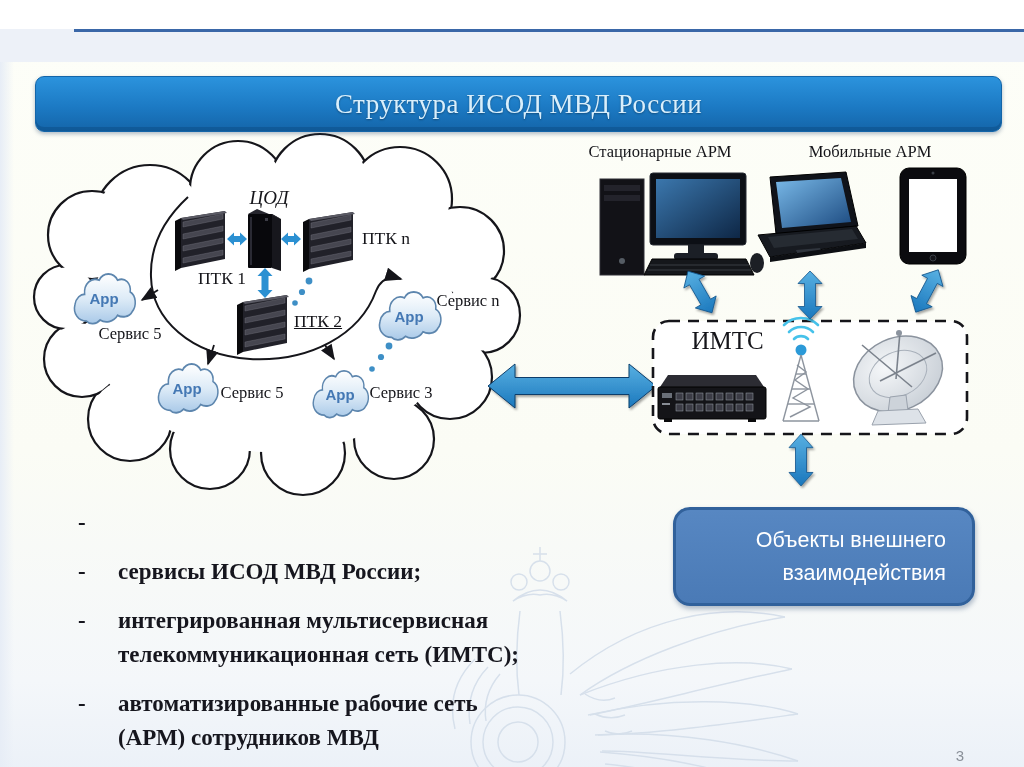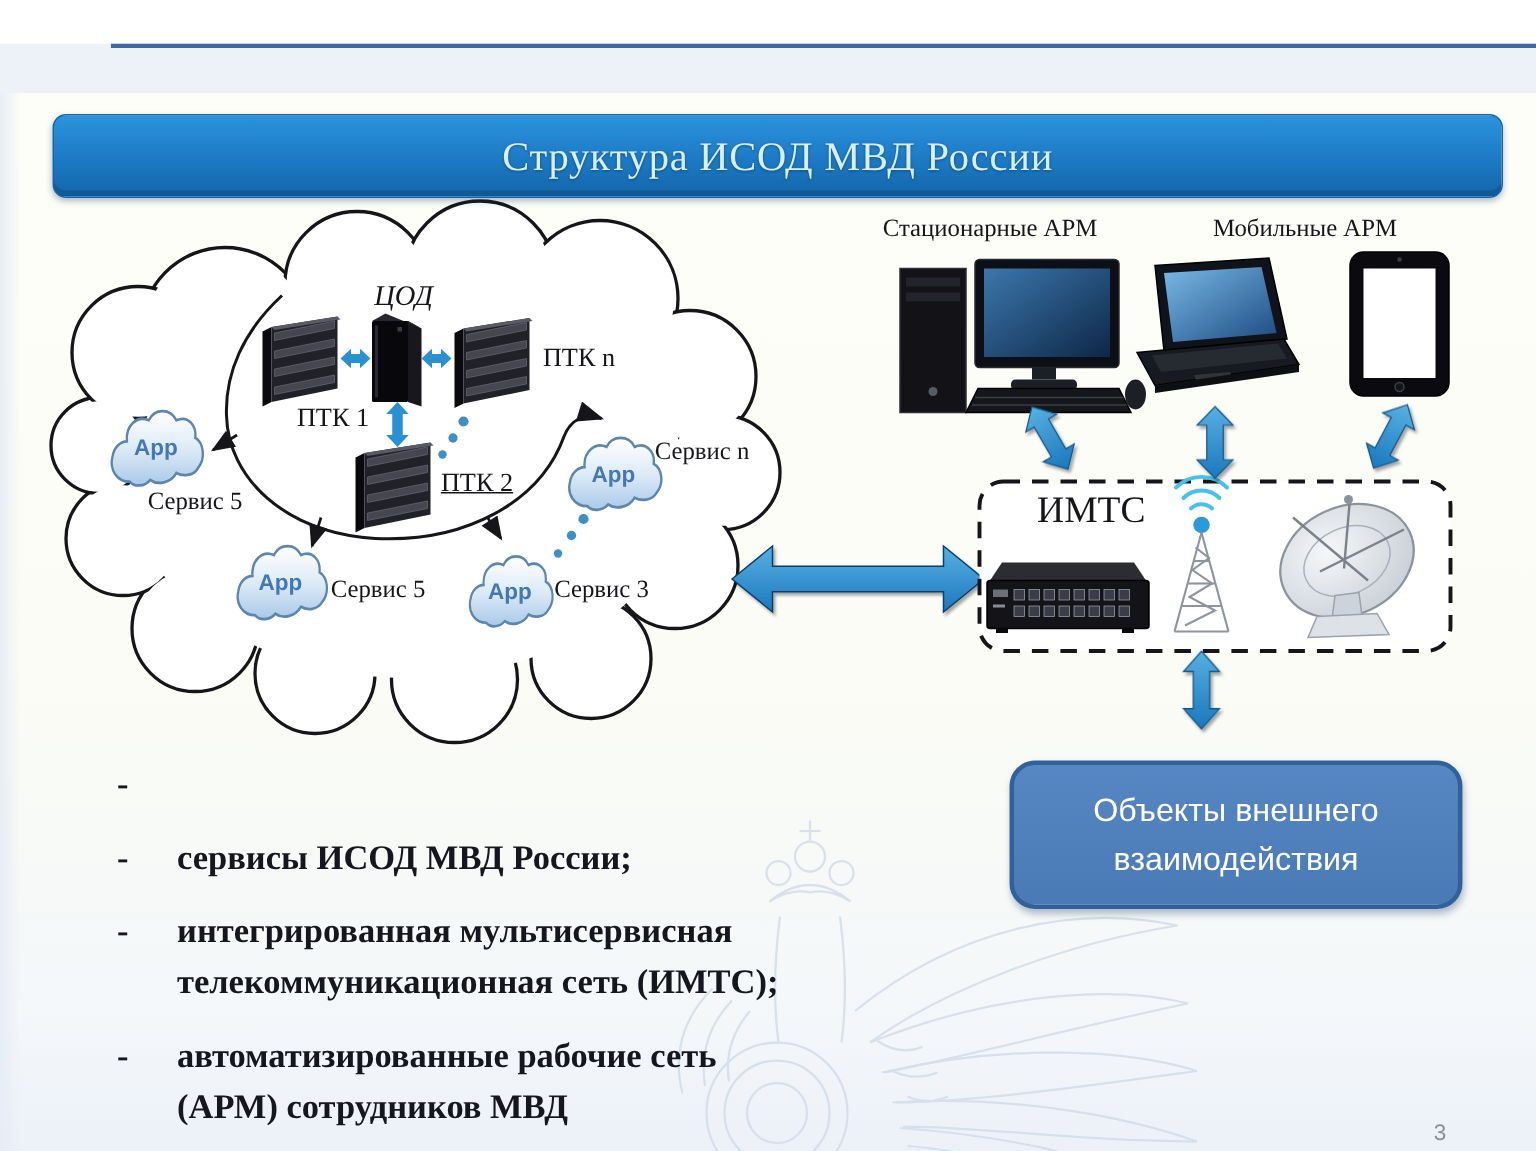--- a/index.html
+++ b/index.html
@@ -23,21 +23,21 @@
   .lbl-dc{font-size:19px;font-style:italic;}
   .lbl-ptk{font-size:17.5px;}
   .lbl-svc{font-size:16.5px;}
   .lbl-arm{font-size:16.5px;}
   .lbl-imts{font-size:25px;}
   .lbl-app{font-family:"Liberation Sans",sans-serif;font-weight:bold;color:#4478b4;font-size:15px;}
   .ext-button{position:absolute;left:673px;top:478px;width:302px;height:99px;border-radius:17px;
         background:linear-gradient(180deg,#5787c2 0%,#4a7ab6 100%);
         border:3px solid #31619b;box-sizing:border-box;
         box-shadow:1px 3px 5px rgba(40,70,110,.35);
-        display:flex;align-items:center;justify-content:center;text-align:center;}
+        display:flex;align-items:center;justify-content:center;text-align:right;}
   .ext-button span{font-family:"Liberation Sans",sans-serif;font-size:21.5px;color:#ffffff;
         line-height:1.5;padding:0 26px;}
   .bullets{position:absolute;left:78px;top:477px;width:452px;}
   .bullet-item{display:flex;margin-bottom:15px;color:#16161e;
         font-weight:bold;font-size:23px;line-height:34px;}
   .bullet-item .dash{width:40px;flex:0 0 40px;}
   .page-number{position:absolute;left:948px;top:718px;width:24px;text-align:center;
         font-family:"Liberation Sans",sans-serif;font-size:15px;color:#8a9099;}
   svg{position:absolute;left:0;top:0;}
   .watermark{position:absolute;left:420px;top:470px;}

